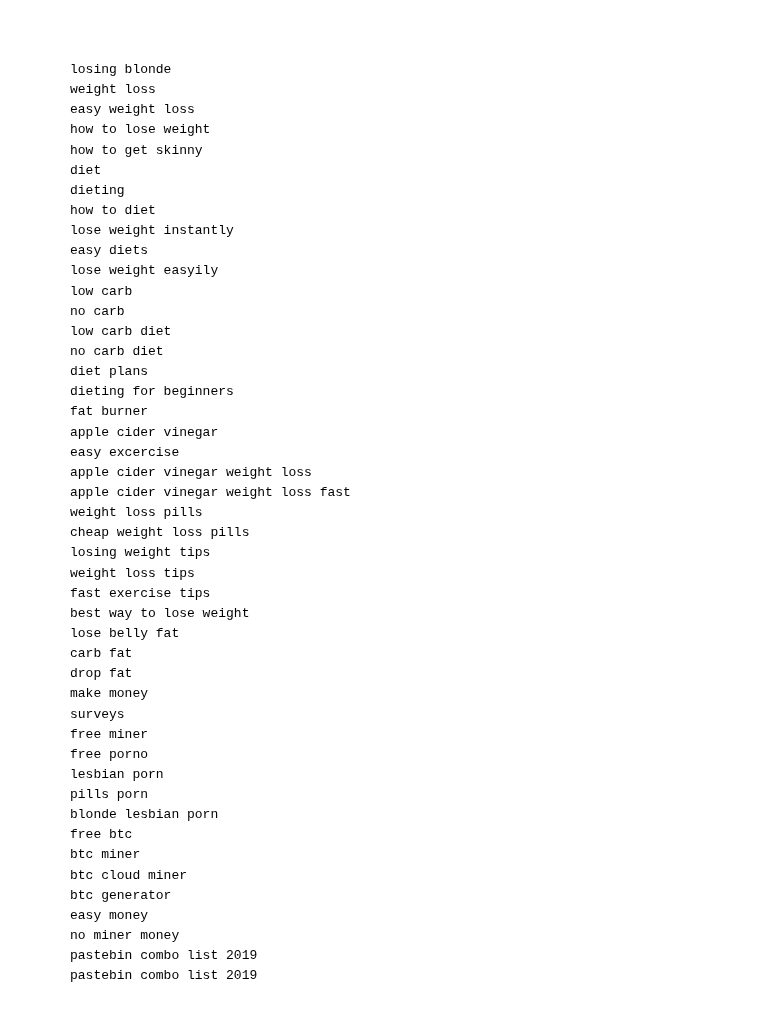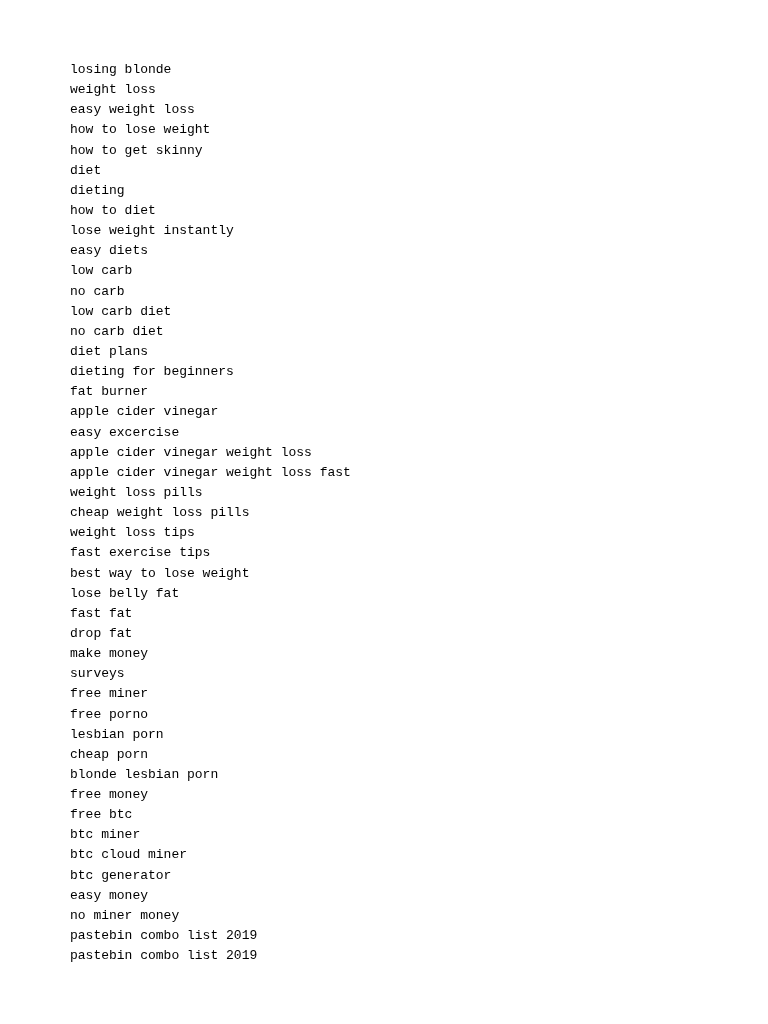--- a/index.html
+++ b/index.html
@@ -30,47 +30,48 @@
     <div class="keyword-item">losing blonde</div>
     <div class="keyword-item">weight loss</div>
     <div class="keyword-item">easy weight loss</div>
     <div class="keyword-item">how to lose weight</div>
     <div class="keyword-item">how to get skinny</div>
     <div class="keyword-item">diet</div>
     <div class="keyword-item">dieting</div>
     <div class="keyword-item">how to diet</div>
     <div class="keyword-item">lose weight instantly</div>
     <div class="keyword-item">easy diets</div>
+    <div class="keyword-item">lose weight easyily</div>
     <div class="keyword-item">low carb</div>
     <div class="keyword-item">no carb</div>
     <div class="keyword-item">low carb diet</div>
     <div class="keyword-item">no carb diet</div>
     <div class="keyword-item">diet plans</div>
     <div class="keyword-item">dieting for beginners</div>
     <div class="keyword-item">fat burner</div>
     <div class="keyword-item">apple cider vinegar</div>
     <div class="keyword-item">easy excercise</div>
     <div class="keyword-item">apple cider vinegar weight loss</div>
     <div class="keyword-item">apple cider vinegar weight loss fast</div>
     <div class="keyword-item">weight loss pills</div>
     <div class="keyword-item">cheap weight loss pills</div>
+    <div class="keyword-item">losing weight tips</div>
     <div class="keyword-item">weight loss tips</div>
     <div class="keyword-item">fast exercise tips</div>
     <div class="keyword-item">best way to lose weight</div>
     <div class="keyword-item">lose belly fat</div>
-    <div class="keyword-item">fast fat</div>
+    <div class="keyword-item">carb fat</div>
     <div class="keyword-item">drop fat</div>
     <div class="keyword-item">make money</div>
     <div class="keyword-item">surveys</div>
     <div class="keyword-item">free miner</div>
     <div class="keyword-item">free porno</div>
     <div class="keyword-item">lesbian porn</div>
-    <div class="keyword-item">cheap porn</div>
+    <div class="keyword-item">pills porn</div>
     <div class="keyword-item">blonde lesbian porn</div>
-    <div class="keyword-item">free money</div>
     <div class="keyword-item">free btc</div>
     <div class="keyword-item">btc miner</div>
     <div class="keyword-item">btc cloud miner</div>
     <div class="keyword-item">btc generator</div>
     <div class="keyword-item">easy money</div>
     <div class="keyword-item">no miner money</div>
     <div class="keyword-item">pastebin combo list 2019</div>
     <div class="keyword-item">pastebin combo list 2019</div>
   </div>
 

